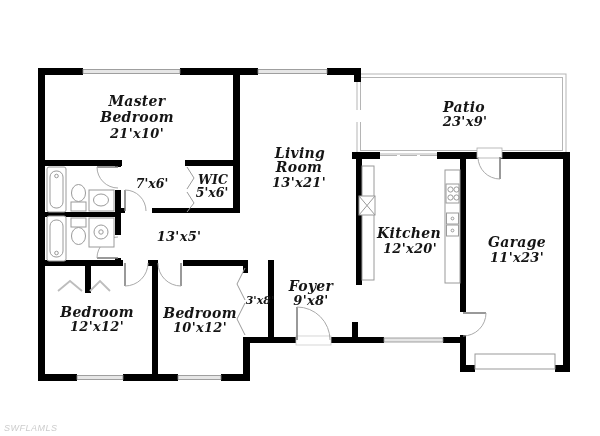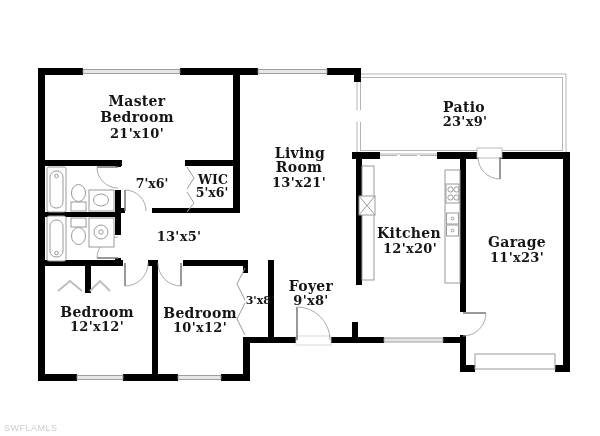--- a/index.html
+++ b/index.html
@@ -1,17 +1,17 @@
 <!DOCTYPE html>
 <html style="--wall: #000000; --label-text: #151515; --window-fill: #e6e6e6; --thin-line: #9a9a9a; --door-arc: #aaaaaa; --watermark: #cccccc;"><head>
 <meta charset="utf-8">
 <style>
   html,body{margin:0;padding:0;background:#fff;}
   body{width:600px;height:436px;overflow:hidden;font-family:"DejaVu Serif",serif;}
-  .plan-wrap{position:relative;width:600px;height:436px;background:#fff;}
+  .plan-wrap{position:relative;width:600px;height:436px;background:#fff;font-style:italic;}
   svg{display:block;}
   svg text{font-family:"DejaVu Serif",serif;font-weight:bold;fill:var(--label-text,#151515);text-anchor:middle;}
   .room-name{font-size:14px;letter-spacing:.3px;}
   .room-dim{font-size:13px;letter-spacing:.3px;}
   .small-label{font-size:12.5px;}
   .tiny-label{font-size:11px;}
   .wall{fill:var(--wall,#000);stroke:none;}
   .window{fill:var(--window-fill,#e6e6e6);stroke:#8a8a8a;stroke-width:.8;}
   .fixture{fill:#fff;stroke:var(--thin-line,#9a9a9a);stroke-width:1;}
   .thinline{fill:none;stroke:var(--thin-line,#9a9a9a);stroke-width:1;}

